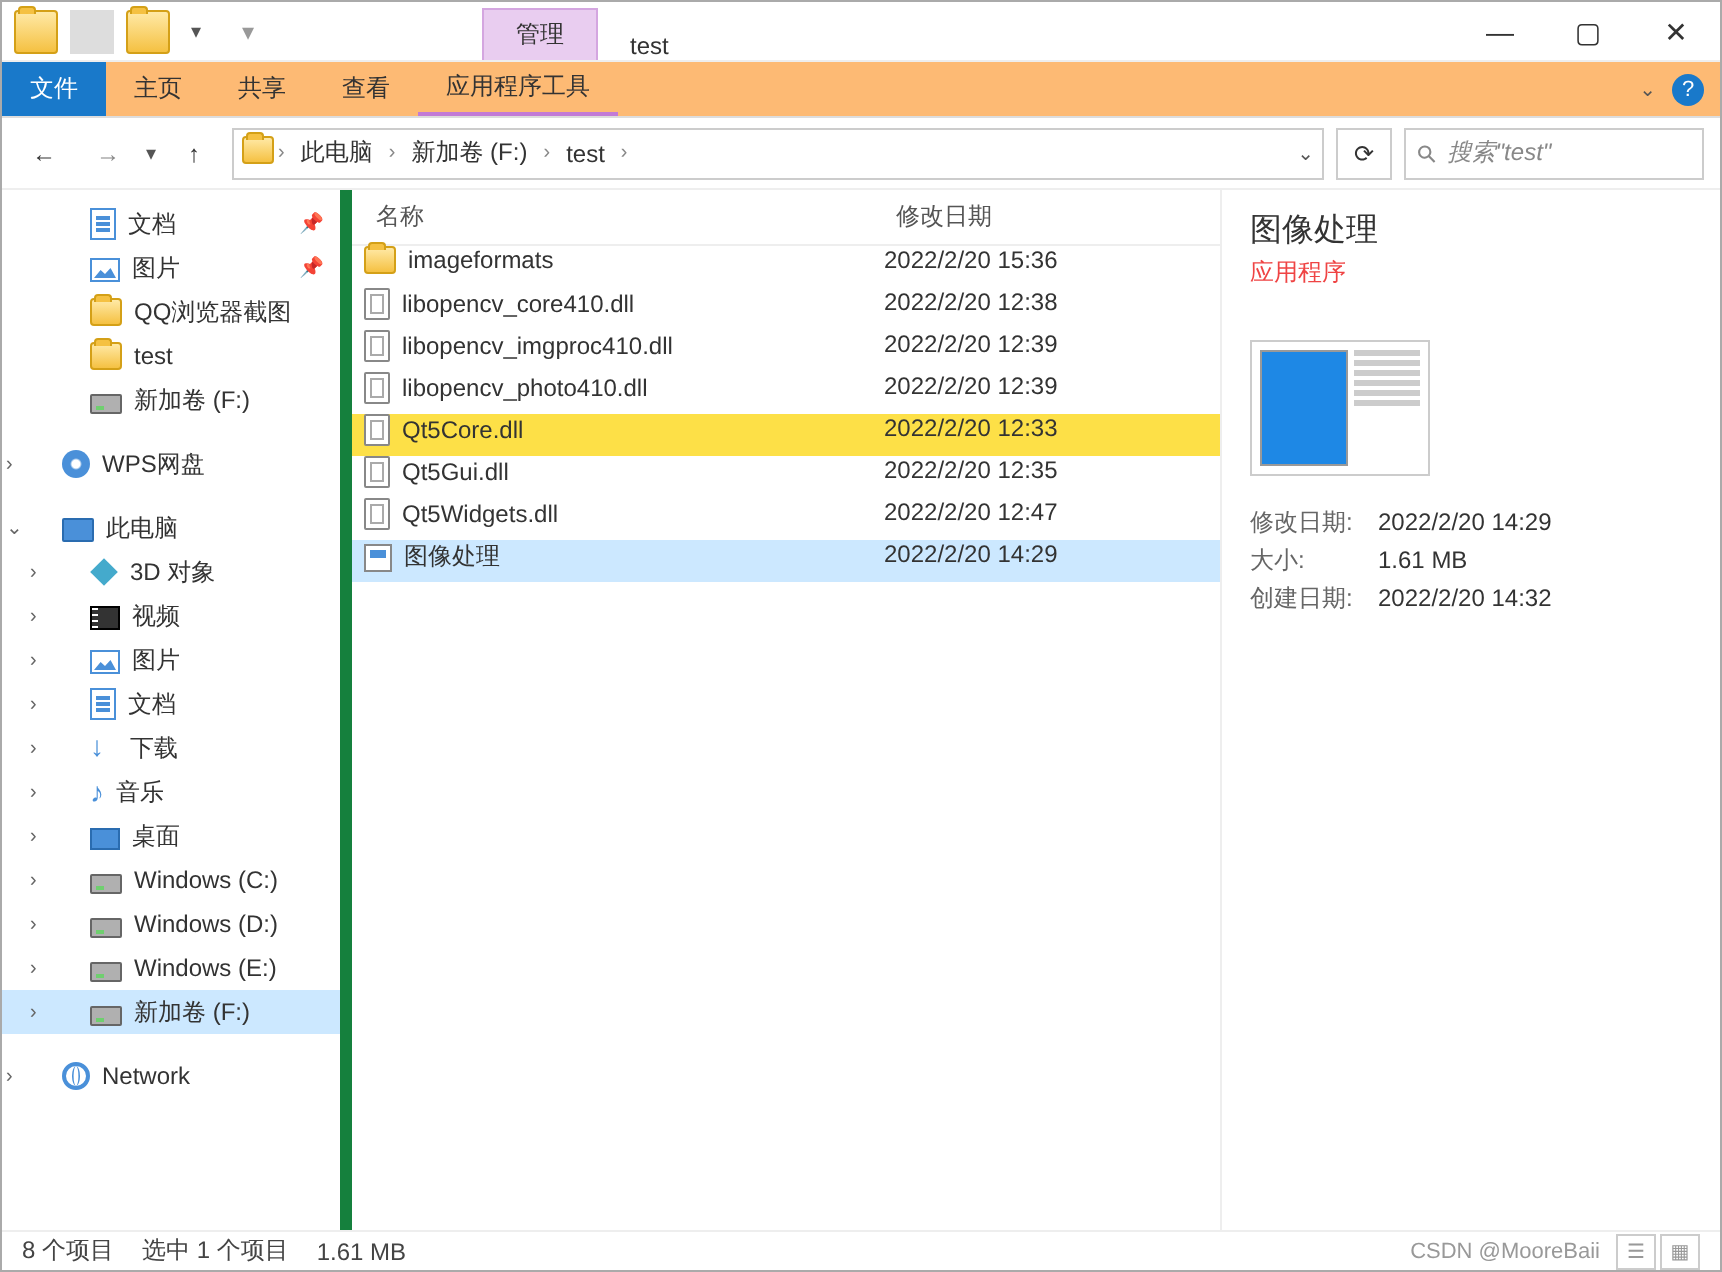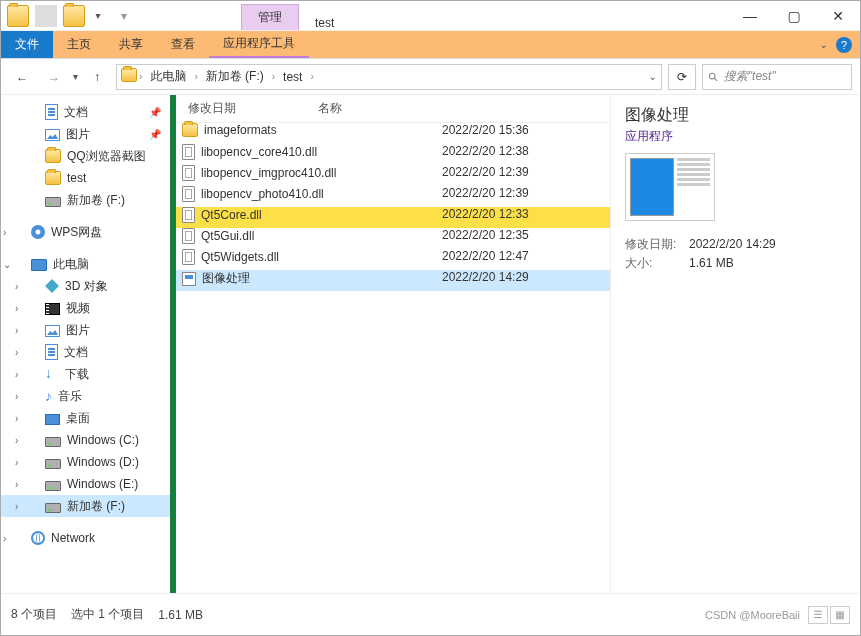--- a/index.html
+++ b/index.html
@@ -79,30 +79,30 @@
 .list-header .col { padding: 0 6px; }
 .col-name { width: 260px; }
 .col-date { width: 130px; }
 .file-row { display:flex; height:21px; align-items:flex-start; padding-left: 6px; }
 .file-row.selected { background:#cce8ff; }
 .file-row.highlighted { background:#fde047; }
 .file-row .col-name { display:flex; align-items:center; gap:6px; }
 
 .preview-pane { width: 250px; border-left:1px solid #eee; padding: 10px 14px; }
 .preview-pane h3 { font-size: 16px; font-weight: normal; margin-bottom: 2px; color:#333; }
-.preview-pane .subtype { color:#4c1d95; font-size:12px; margin-bottom: 8px; }
+.preview-pane .subtype { color:#ef4444; font-size:12px; margin-bottom: 25px; }
 .preview-thumb { width: 90px; height: 68px; border:1px solid #ccc; background:#fff; padding:4px; display:flex; gap:3px; margin-bottom: 14px; }
 .preview-thumb .pv-left { width:55%; background:#1e88e5; border:1px solid #999; }
 .preview-thumb .pv-right { flex:1; display:flex; flex-direction:column; gap:2px; }
 .preview-thumb .pv-right div { height:3px; background:#ccc; }
 .preview-details { font-size:12px; line-height:1.6; }
 .preview-details .row { display:flex; }
 .preview-details .lbl { color:#666; width:64px; }
 
-.status-bar { height: 42px; border-top:1px solid #eee; display:flex; align-items:center; padding: 0 10px; gap: 14px; color:#444; font-size:12px; }
+.status-bar { height: 20px; border-top:1px solid #eee; display:flex; align-items:center; padding: 0 10px; gap: 14px; color:#444; font-size:12px; }
 .status-bar .right { margin-left:auto; color:#999; font-size:11px; display:flex; align-items:center; gap:8px; }
 .view-btns { display:flex; gap:2px; }
 .view-btns span { width:20px; height:18px; border:1px solid #ccc; display:flex; align-items:center; justify-content:center; font-size:10px; }
 </style>
 </head>
 <body>
 
 <div class="window">
 
   <div class="titlebar">
@@ -262,22 +262,22 @@
           <span class="expand">›</span>
           <span class="icon icon-net"></span>
           <span>Network</span>
         </div>
       </div>
 
     <div class="content-pane">
       <div class="file-list">
         <div class="list-area">
           <div class="list-header">
+            <div class="col col-name">名称</div>
             <div class="col col-date">修改日期</div>
-            <div class="col col-name">名称</div>
           </div>
           <div id="file-rows">
               <div class="file-row ">
     <div class="col col-name">
                   <span class="folder-icon"></span>
                   <span>imageformats</span>
                 </div>
     <div class="col col-date">2022/2/20 15:36</div>
   </div>
               <div class="file-row ">
@@ -348,20 +348,24 @@
           </div>
           <div class="preview-details" id="preview-details">
               <div class="row">
                 <span class="lbl">修改日期:</span>
                 <span>2022/2/20 14:29</span>
               </div>
               <div class="row">
                 <span class="lbl">大小:</span>
                 <span>1.61 MB</span>
               </div>
+              <div class="row">
+                <span class="lbl">创建日期:</span>
+                <span>2022/2/20 14:32</span>
+              </div>
             </div>
         </div>
       </div>
     </div>
   </div>
 
   <div class="status-bar">
     <span>8 个项目</span>
     <span>选中 1 个项目</span>
     <span>1.61 MB</span>

